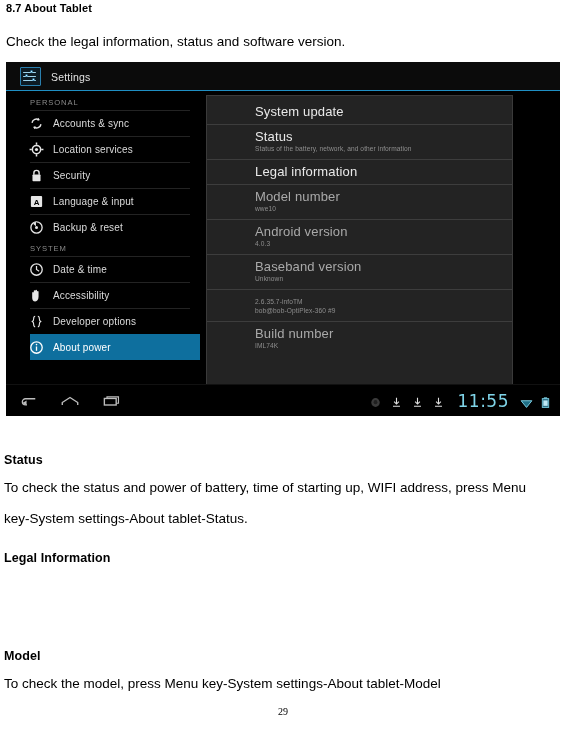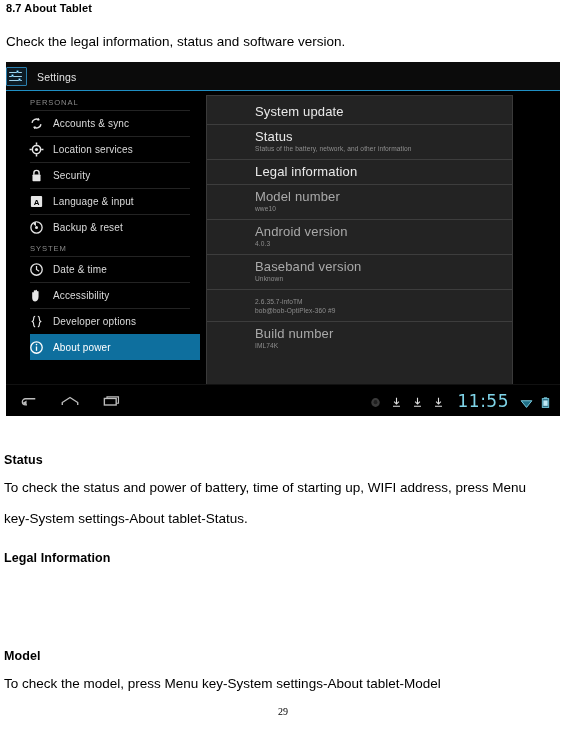--- a/index.html
+++ b/index.html
@@ -77,21 +77,21 @@
     overflow: hidden;
   }
 
   
   .shot-titlebar {
     position: relative;
     height: 29px;
     background: #0b0b0b;
     display: flex;
     align-items: center;
-    padding-left: 0;
+    padding-left: 14px;
     box-sizing: border-box;
   }
   .shot-titlebar::after {
     content: "";
     position: absolute;
     left: 0; right: 0; bottom: 0;
     height: 1.5px;
     background: #1f8fc4;
   }
   .app-icon {

